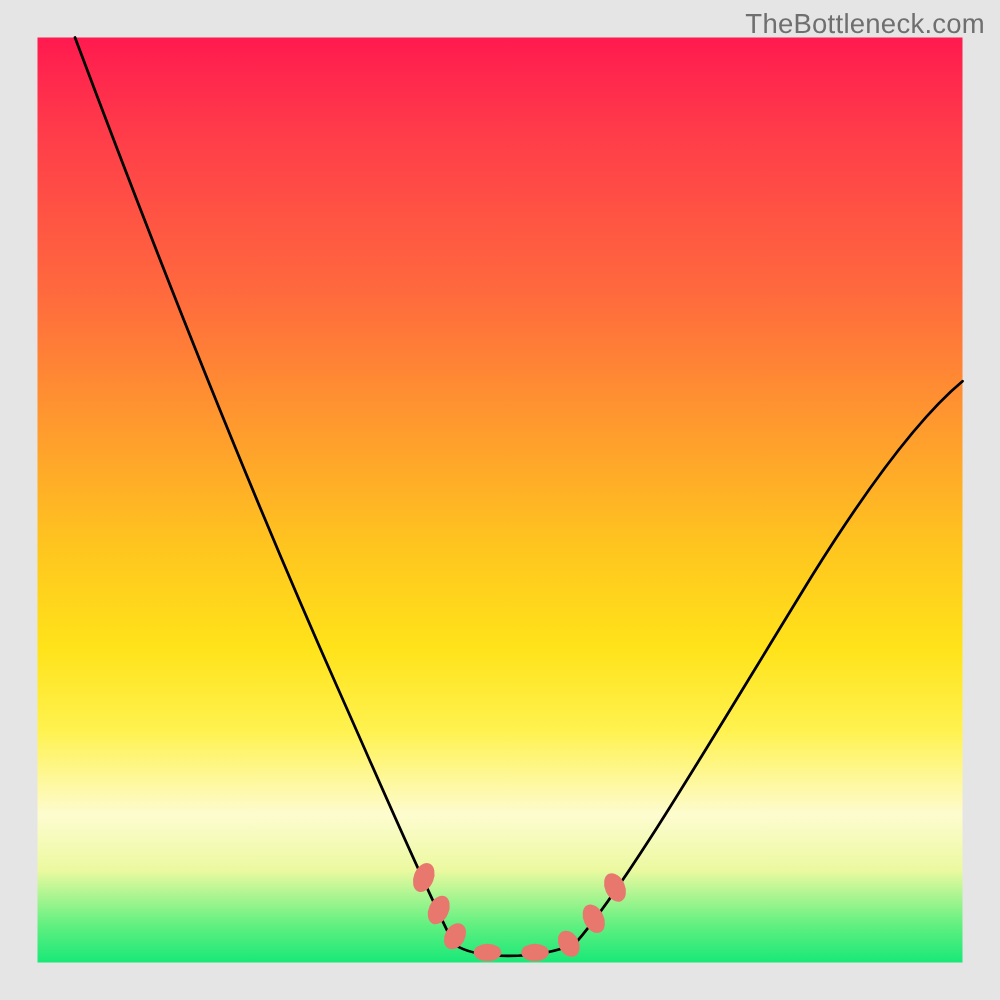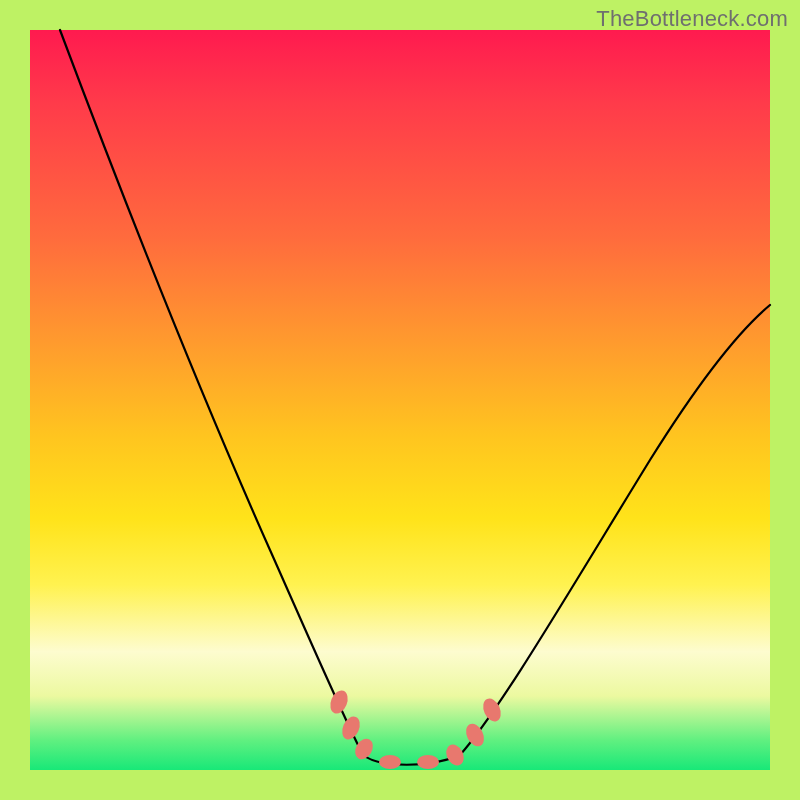--- a/index.html
+++ b/index.html
@@ -8,21 +8,21 @@
     width: 800px;
     height: 800px;
     overflow: hidden;
     background: #000;
     font-family: Arial, Helvetica, sans-serif;
   }
   .frame {
     position: relative;
     width: 800px;
     height: 800px;
-    background: #bef264;
+    background: #e5e5e5;
   }
   .plot {
     position: absolute;
     left: 30px;
     top: 30px;
     width: 740px;
     height: 740px;
     
     background: linear-gradient(to bottom,
       #ff1a4f 0%,

